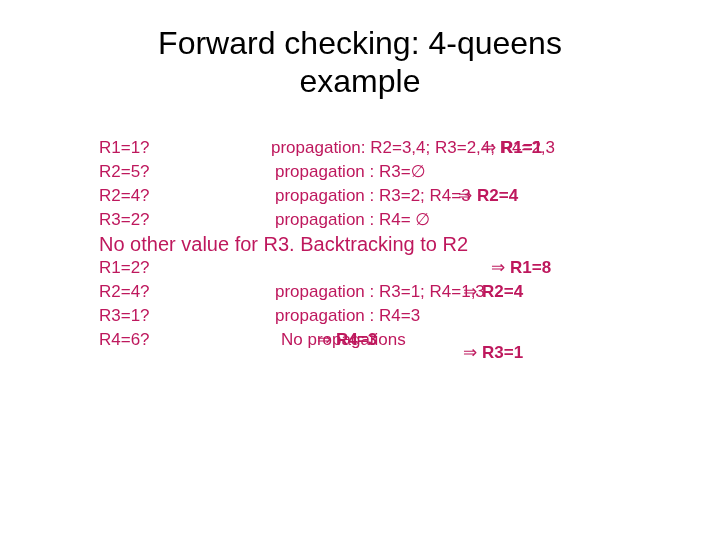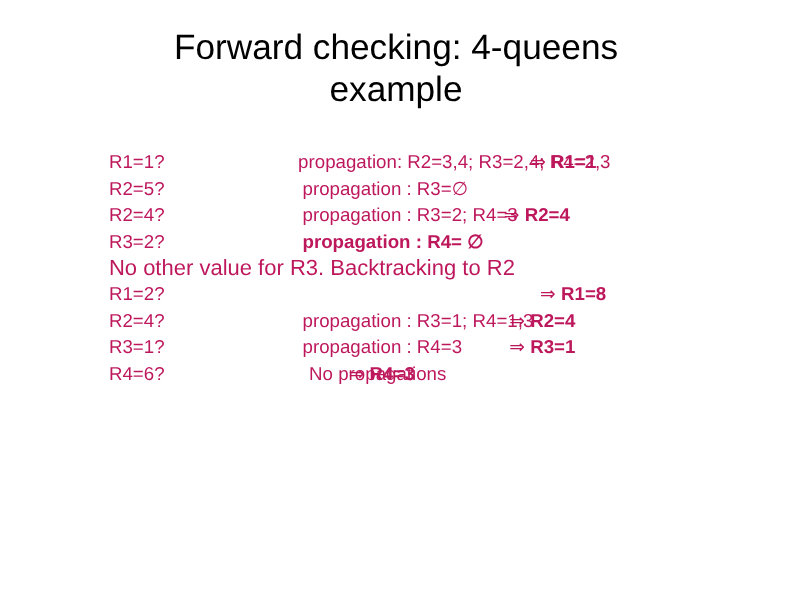--- a/index.html
+++ b/index.html
@@ -95,38 +95,38 @@
         <span class="col-query">R2=5?</span>
         <span class="col-prop" style="left: 176px;">propagation : R3=∅</span>
       </div>
       <div class="trace-line">
         <span class="col-query">R2=4?</span>
         <span class="col-prop" style="left: 176px; text-align: right;">propagation : R3=2; R4=3</span>
         <span class="col-concl underlined" style="left: 359px;"><span class="arrow">⇒</span> <span class="result">R2=4</span></span>
       </div>
       <div class="trace-line">
         <span class="col-query">R3=2?</span>
-        <span class="col-prop" style="left: 176px; font-weight: bold;">propagation : R4= ∅</span>
+        <span class="col-prop" style="left: 176px;">propagation : R4= ∅</span>
       </div>
       <div class="trace-line">
         <span class="col-full">No other value for R3. Backtracking to R2</span>
       </div>
       <div class="trace-line">
         <span class="col-query">R1=2?</span>
         <span class="col-concl" style="left: 392px;"><span class="arrow">⇒</span> <span class="result">R1=8</span></span>
       </div>
       <div class="trace-line">
         <span class="col-query">R2=4?</span>
         <span class="col-prop" style="left: 176px;">propagation : R3=1; R4=1,3</span>
         <span class="col-concl" style="left: 364px;"><span class="arrow">⇒</span> <span class="result">R2=4</span></span>
       </div>
       <div class="trace-line">
         <span class="col-query">R3=1?</span>
         <span class="col-prop" style="left: 176px;">propagation : R4=3</span>
-        <span class="col-concl" style="left: 364px;"><span class="arrow">⇒</span> <span class="result">R3=1</span></span>
+        <span class="col-concl" style="left: 364px; margin-top: 37px;"><span class="arrow">⇒</span> <span class="result">R3=1</span></span>
       </div>
       <div class="trace-line">
         <span class="col-query">R4=6?</span>
         <span class="col-prop" style="left: 182px;">No propagations</span>
         <span class="col-concl" style="left: 218px;"><span class="arrow">⇒</span> <span class="result">R4=3</span></span>
       </div>
     </div>
 
 </div>
 

